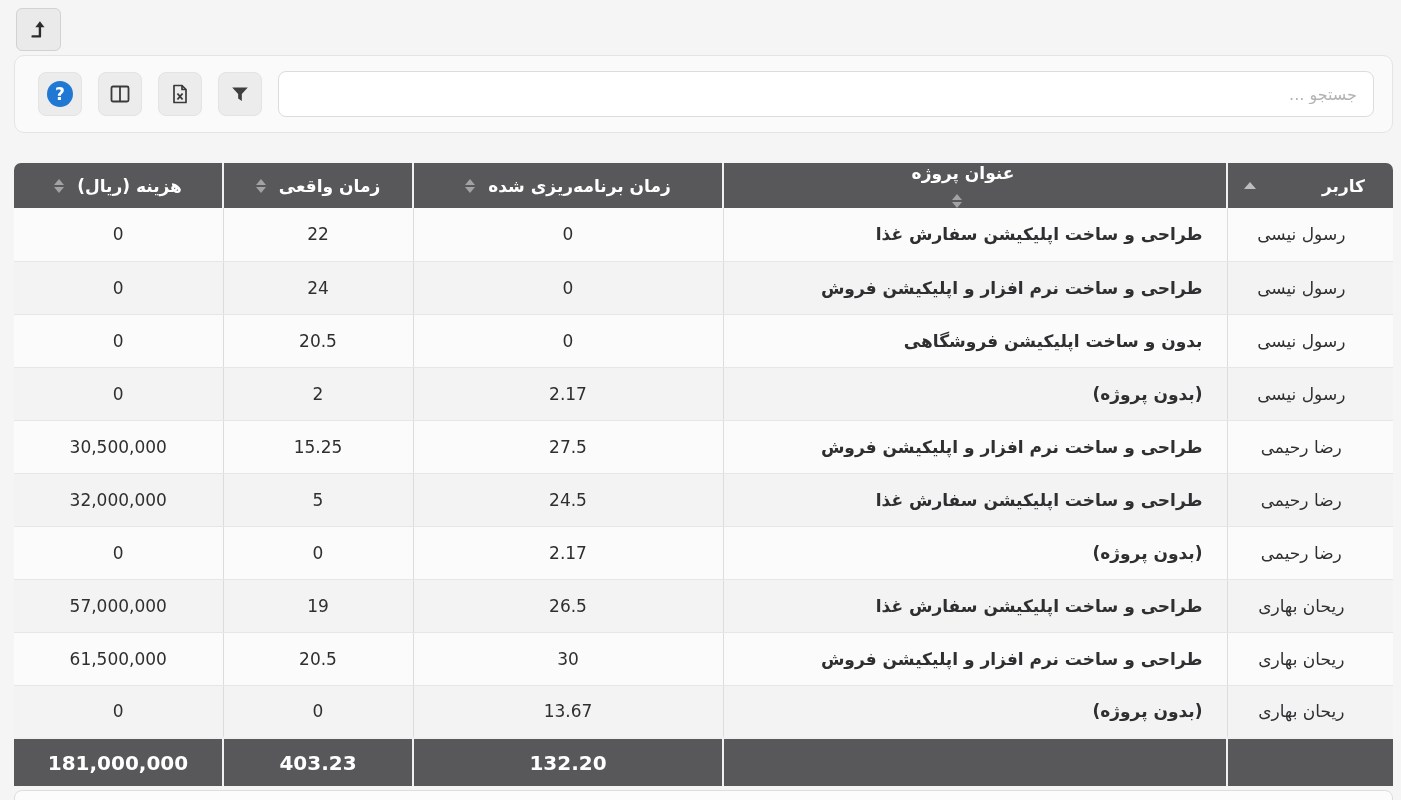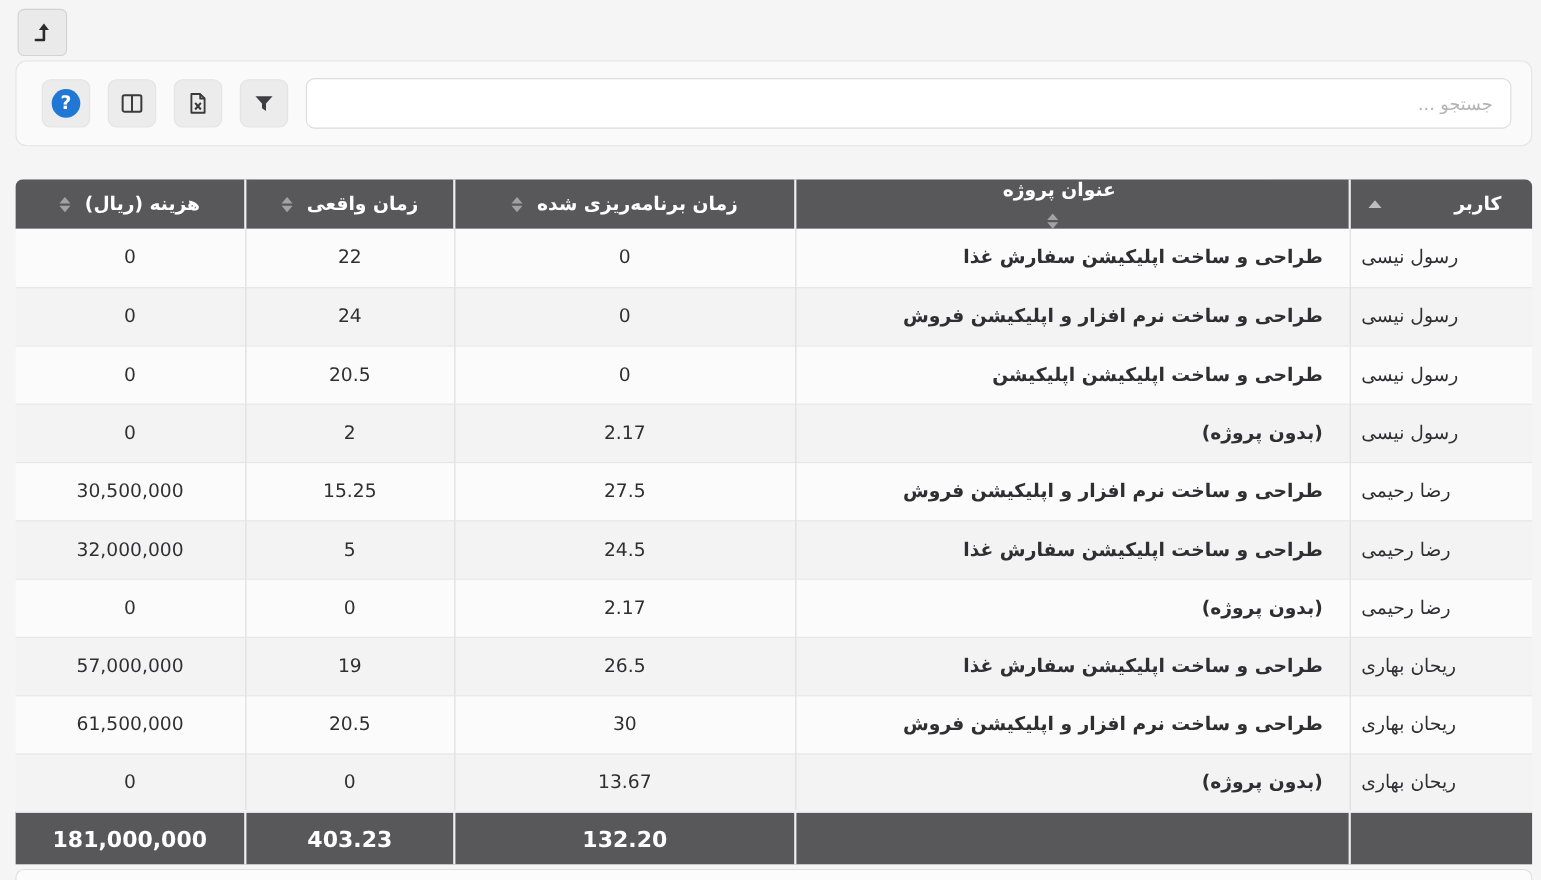--- a/index.html
+++ b/index.html
@@ -51,21 +51,21 @@
   .tri-up   { width:0; height:0; border-left:5px solid transparent; border-right:5px solid transparent; border-bottom:6px solid #a2a2a4; }
   .tri-down { width:0; height:0; border-left:5px solid transparent; border-right:5px solid transparent; border-top:6px solid #a2a2a4; margin-top:2px; }
   .tri-up.active { border-left-width:6px; border-right-width:6px; border-bottom:7px solid #bdbdbf; }
 
   tbody td {
     height:53px; font-size:17px; color:#2f2f31; vertical-align:middle;
     border-bottom:1px solid #e6e6e6; background:#fbfbfb;
   }
   tbody td:not(:last-child) { border-left:1px solid #dcdcdc; }
   tbody tr:nth-child(even) td { background:#f3f3f4; }
-  td.c-user    { text-align:left; padding:0 28px 0 10px; }
+  td.c-user    { text-align:center; padding:0 28px 0 10px; }
   td.c-project { text-align:right; padding:0 24px 0 10px;font-weight:bold; }
   td.c-num     { text-align:center; }
 
   tfoot td {
     background:#58585a; color:#fff; font-weight:bold; font-size:20px;
     height:48px; text-align:center; border-top:2px solid #f0f0f0; vertical-align:middle;
   }
 
   
   .bottom-panel {
@@ -186,21 +186,21 @@
     </tr>
     <tr>
       <td class="c-user">رسول نیسی</td>
       <td class="c-project">طراحی و ساخت نرم افزار و اپلیکیشن فروش</td>
       <td class="c-num">0</td>
       <td class="c-num">24</td>
       <td class="c-num">0</td>
     </tr>
     <tr>
       <td class="c-user">رسول نیسی</td>
-      <td class="c-project">طراحی و ساخت اپلیکیشن اپلیکیشن</td>
+      <td class="c-project">بدون و ساخت اپلیکیشن فروشگاهی</td>
       <td class="c-num">0</td>
       <td class="c-num">20.5</td>
       <td class="c-num">0</td>
     </tr>
     <tr>
       <td class="c-user">رسول نیسی</td>
       <td class="c-project">(بدون پروژه)</td>
       <td class="c-num">2.17</td>
       <td class="c-num">2</td>
       <td class="c-num">0</td>

